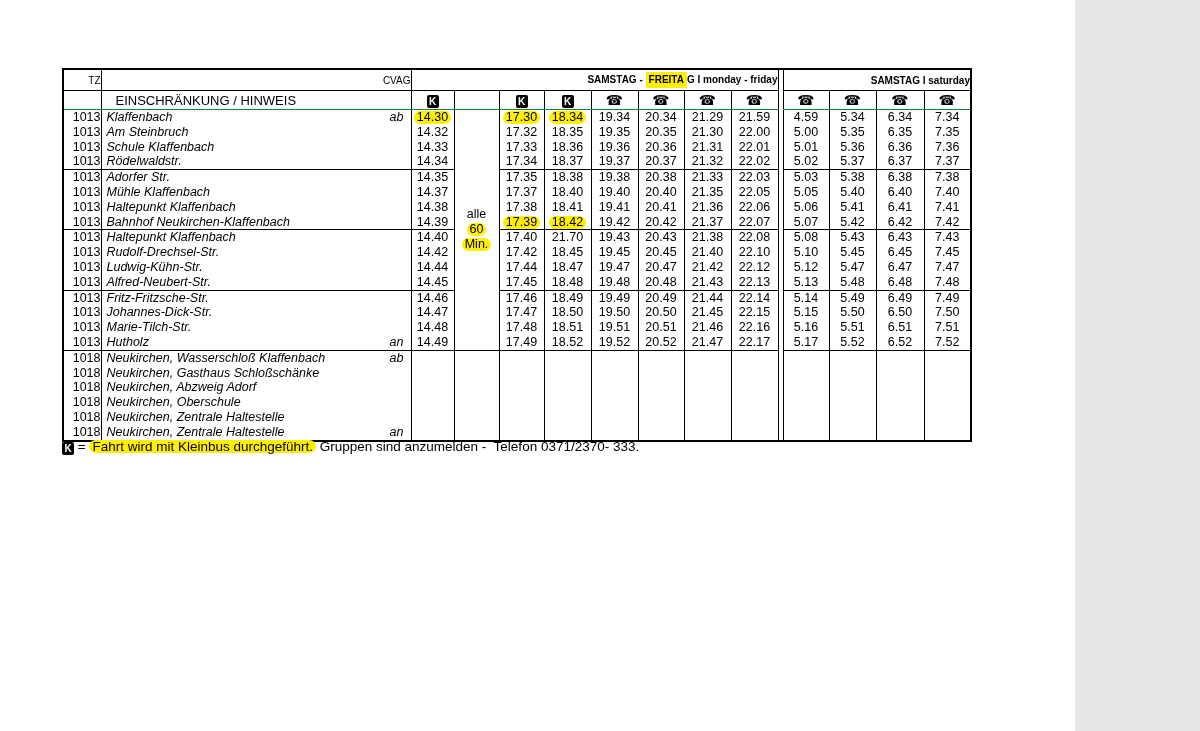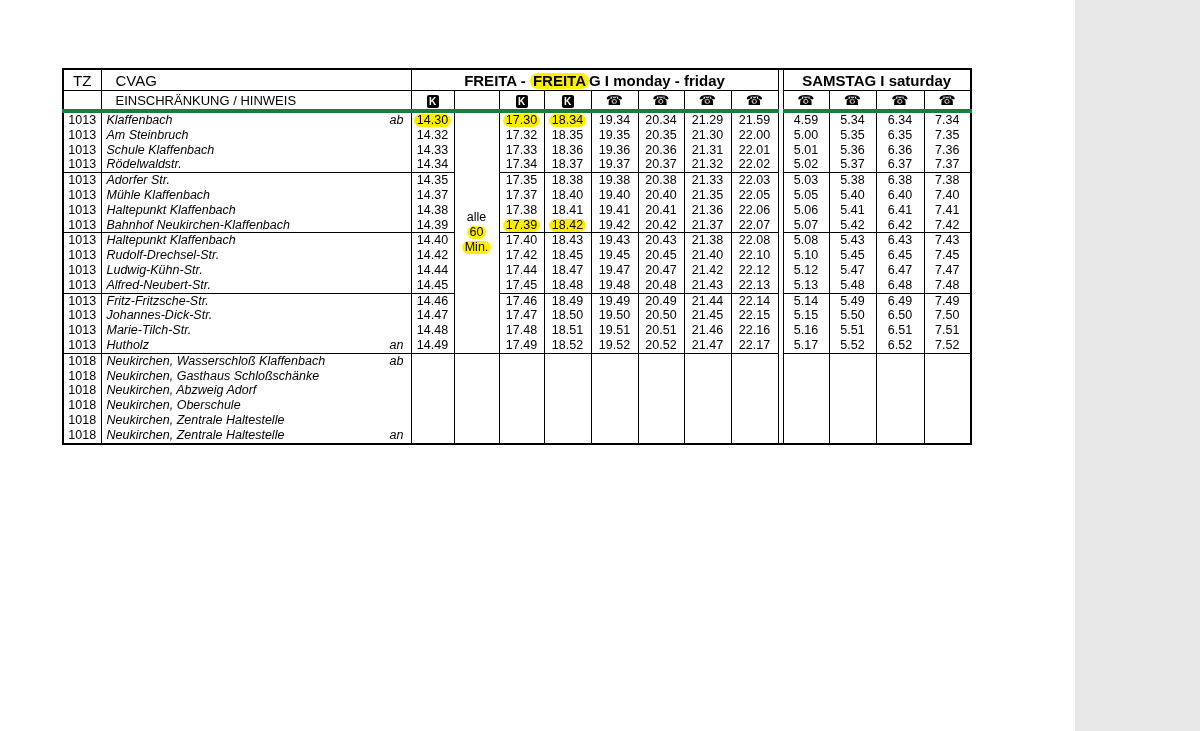--- a/index.html
+++ b/index.html
@@ -7,37 +7,37 @@
     width:1200px;height:731px;position:relative;overflow:hidden;
     background:#ffffff;color:#000;
     font-family:"Liberation Sans","DejaVu Sans",sans-serif;
     -webkit-font-smoothing:antialiased;
   }
   
   .timetable-wrap{position:absolute;left:62px;top:68px;}
   table{border-collapse:collapse;table-layout:fixed;border:2px solid #000;}
   th,td{border-left:1px solid #000;border-right:1px solid #000;padding:0;margin:0;
         font-weight:normal;overflow:hidden;white-space:nowrap;}
-  thead tr.h1 th{height:20px;border-bottom:1px solid #000;font-size:15px;vertical-align:middle;}
-  thead tr.h2 th{height:18px;border-bottom:4px solid #15803d;font-size:13px;vertical-align:middle;}
+  thead tr.h1 th{height:20px;border-bottom:1px solid #000;font-size:10px;vertical-align:middle;text-align:right;}
+  thead tr.h2 th{height:18px;border-bottom:1px solid #15803d;font-size:13px;vertical-align:middle;}
   th.tz-h{text-align:center;}
   th.cvag-h,th.restr-h{text-align:left;padding-left:14px;}
   th.day-h{font-weight:bold;text-align:center;}
   tbody td{height:14.8px;line-height:14.8px;font-size:12.5px;vertical-align:middle;}
-  td.tz{text-align:center;}
+  td.tz{text-align:right;}
   td.name{padding:0 7px 0 5px;font-style:italic;}
   td.name .nm-inner{display:flex;justify-content:space-between;align-items:center;}
   td.time{text-align:center;}
   td.alle-cell{text-align:center;vertical-align:middle;font-size:12.5px;margin-left:48px;}
   td.alle-cell div{line-height:15px;}
   tr.group-start td{border-top:1px solid #000;}
   .spacer{border:none !important;background:#fff;}
   
   .hl{background:var(--hl,#ffee00);border-radius:7px;padding:0 3px;display:inline-block;line-height:13px;}
-  th .hl{line-height:16px;border-radius:8px;}
+  th .hl{line-height:16px;border-radius:0;}
   
   .kbox{display:inline-block;width:12px;height:13px;background:#000;color:#fff;
         font-size:10px;font-weight:bold;line-height:13px;text-align:center;border-radius:2px;}
   .phone{font-size:14px;line-height:14px;font-family:"DejaVu Sans",sans-serif;}
   
   .footnotes{position:absolute;left:62px;top:438px;font-size:13.5px;}
   .footnotes .fline{height:17px;line-height:17px;white-space:pre-wrap;}
   .footnotes .kbox{vertical-align:-1px;}
   .footnotes .phone{font-size:15px;}
   
@@ -62,21 +62,21 @@
         <col style="width: 5px;">
         <col style="width: 46px;">
         <col style="width: 47px;">
         <col style="width: 48px;">
         <col style="width: 47px;">
       </colgroup>
       <thead>
         <tr class="h1">
           <th class="tz-h">TZ</th>
           <th class="cvag-h">CVAG</th>
-          <th class="day-h" colspan="8"><span>FREITA - </span><span class="hl">FREITA</span><span>G I monday - friday</span></th>
+          <th class="day-h" colspan="8"><span>SAMSTAG - </span><span class="hl">FREITA</span><span>G I monday - friday</span></th>
           <th class="spacer"></th>
           <th class="day-h" colspan="4">SAMSTAG I saturday</th>
         </tr>
         <tr class="h2">
           <th class="tz-h"></th>
           <th class="restr-h">EINSCHRÄNKUNG / HINWEIS</th>
           <th class="icon-h"><span class="kbox">K</span></th>
           <th class="icon-h"></th>
           <th class="icon-h"><span class="kbox">K</span></th>
           <th class="icon-h"><span class="kbox">K</span></th>
@@ -261,21 +261,21 @@
         <tr class="group-start">
           <td class="tz">1013</td>
           <td class="name">
             <span class="nm-inner">
               <span>Haltepunkt Klaffenbach</span>
               <span></span>
             </span>
           </td>
           <td class="time">14.40</td>
           <td class="time">17.40</td>
-          <td class="time">18.43</td>
+          <td class="time">21.70</td>
           <td class="time">19.43</td>
           <td class="time">20.43</td>
           <td class="time">21.38</td>
           <td class="time">22.08</td>
           <td class="time">5.08</td>
           <td class="time">5.43</td>
           <td class="time">6.43</td>
           <td class="time">7.43</td>
         </tr>
         <tr>
@@ -483,17 +483,18 @@
               <span>Neukirchen, Zentrale Haltestelle</span>
               <span>an</span>
             </span>
           </td>
         </tr>
       </tbody>
     </table>
 </div>
 
 <div class="footnotes">
+  <div class="fline"><span class="kbox">K</span><span> = </span><span class="hl">Fahrt wird mit Kleinbus durchgeführt.</span><span> Gruppen sind anzumelden -  Telefon 0371/2370- 333.</span></div>
 </div>
 
 <div class="sidebar">
   
 </div>
 
 </body></html>

